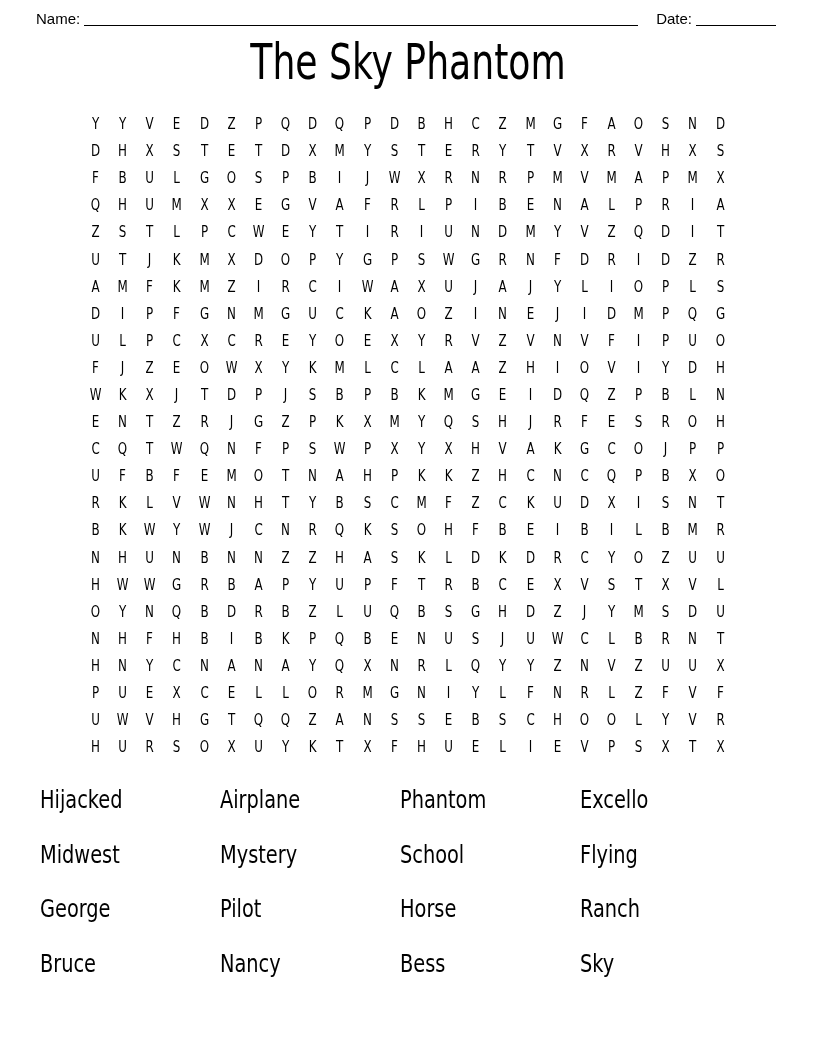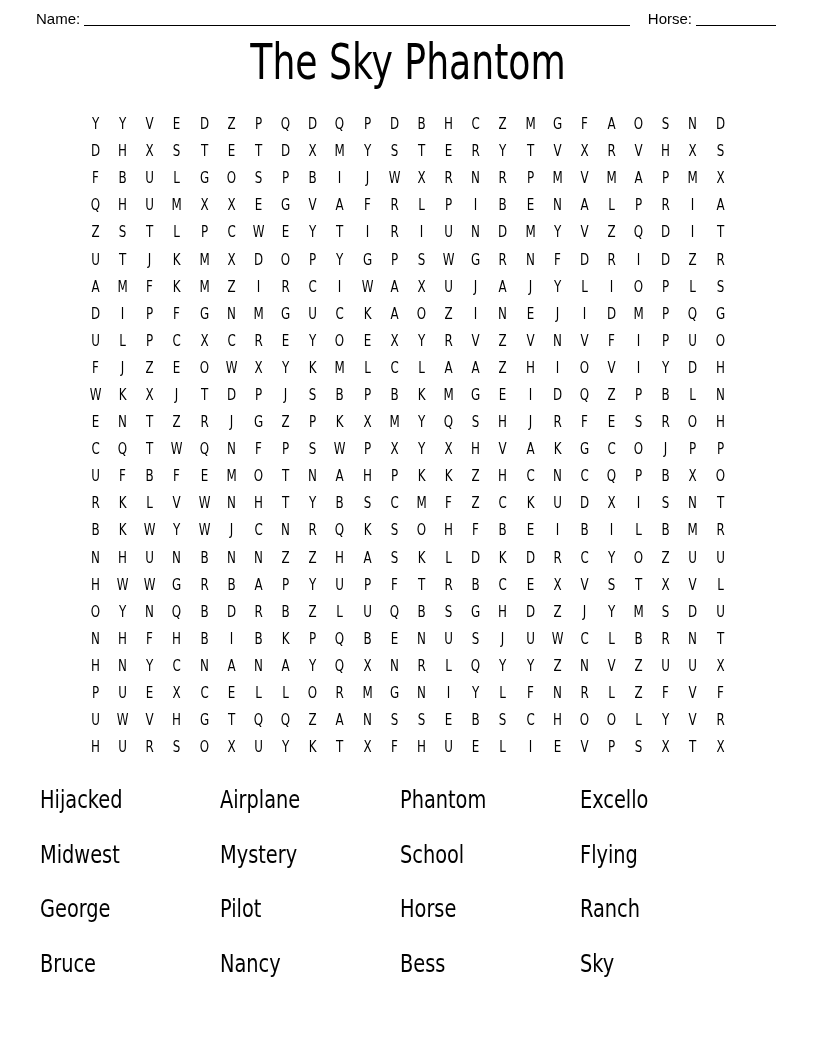--- a/index.html
+++ b/index.html
@@ -101,21 +101,21 @@
     transform-origin: left center;
   }
 </style>
 </head>
 <body>
 
 <div class="meta-row">
   <span class="meta-label">Name:</span>
   <span class="meta-rule name-rule"></span>
   <span class="meta-gap"></span>
-  <span class="meta-label">Horse:</span>
+  <span class="meta-label">Date:</span>
   <span class="meta-rule date-rule"></span>
 </div>
 
 <div class="puzzle-title">The Sky Phantom</div>
 
 <div class="grid" id="grid">
     <div class="grid-row">
       <div class="grid-cell">Y</div>
       <div class="grid-cell">Y</div>
       <div class="grid-cell">V</div>

